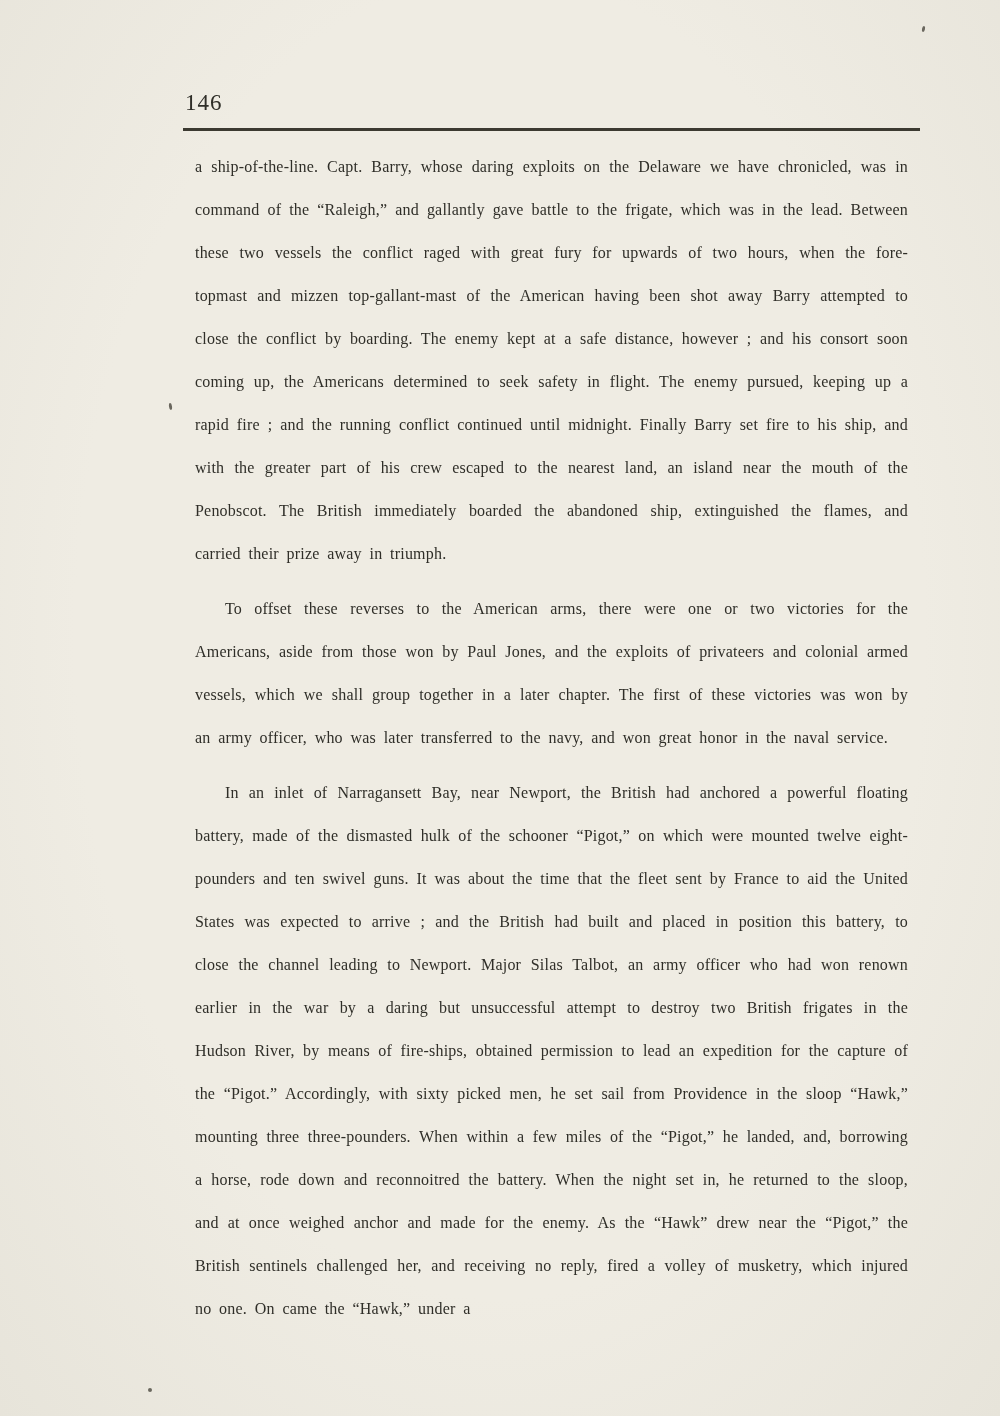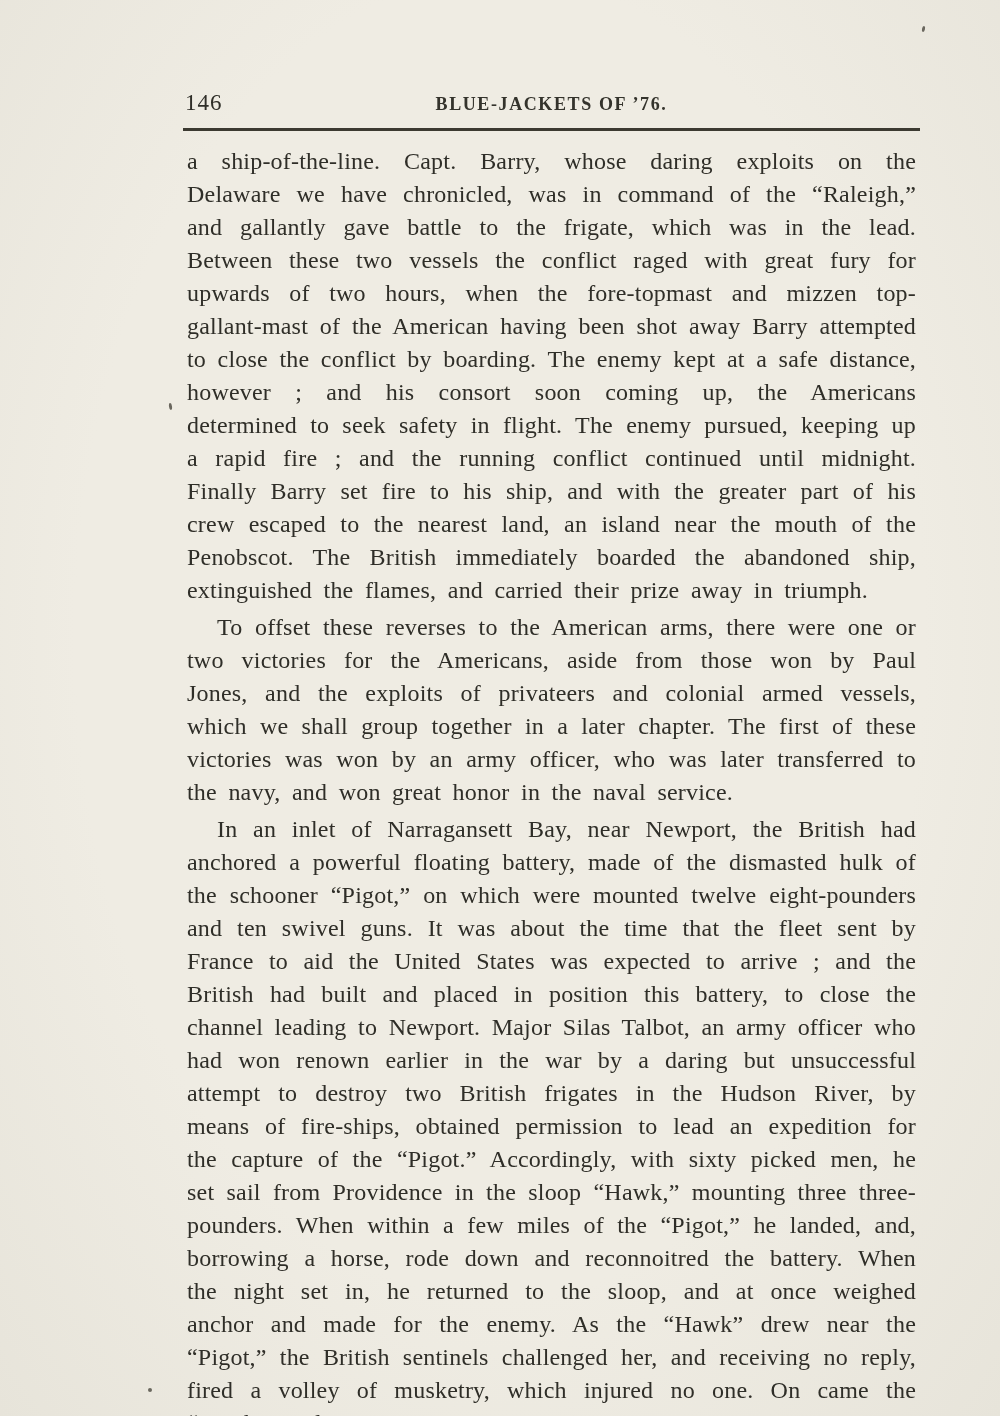--- a/index.html
+++ b/index.html
@@ -48,23 +48,23 @@
   }
   .header-rule {
     border: 0;
     border-top: 3px solid #3c3a31;
     margin: 4px 0 0 0;
   }
   .body-text {
     margin-top: 14px;
   }
   .para {
-    margin: 4px;
-    font-size: 24px;
-    line-height: 33px;
+    margin: 12px;
+    font-size: 16px;
+    line-height: 43px;
     text-align: justify;
     word-spacing: 0.22em;
     letter-spacing: 0.2px;
   }
   .para.indent {
     text-indent: 30px;
     font-family: Liberation Serif, serif;
   }
   
   .speck {
@@ -82,21 +82,20 @@
 <div class="page">
 
   <div class="speck speck-tr"></div>
   <div class="speck speck-ml"></div>
   <div class="speck speck-bl"></div>
 
   <div class="content">
 
     <header class="page-header">
       <span class="page-number">146</span>
-      <span class="header-title">BLUE-JACKETS OF ’76.</span>
     </header>
 
     <hr class="header-rule">
 
     <main class="body-text">
       <p class="para">a ship-of-the-line.  Capt. Barry, whose daring exploits on the Delaware we have chronicled, was in command of the “Raleigh,” and gallantly gave battle to the frigate, which was in the lead.  Between these two vessels the conflict raged with great fury for upwards of two hours, when the fore-topmast and mizzen top-gallant-mast of the American having been shot away Barry attempted to close the conflict by boarding.  The enemy kept at a safe distance, however ; and his consort soon coming up, the Americans determined to seek safety in flight.  The enemy pursued, keeping up a rapid fire ; and the running conflict continued until midnight.  Finally Barry set fire to his ship, and with the greater part of his crew escaped to the nearest land, an island near the mouth of the Penobscot.  The British immediately boarded the abandoned ship, extinguished the flames, and carried their prize away in triumph.</p>
       <p class="para indent">To offset these reverses to the American arms, there were one or two victories for the Americans, aside from those won by Paul Jones, and the exploits of privateers and colonial armed vessels, which we shall group together in a later chapter.  The first of these victories was won by an army officer, who was later transferred to the navy, and won great honor in the naval service.</p>
       <p class="para indent">In an inlet of Narragansett Bay, near Newport, the British had anchored a powerful floating battery, made of the dismasted hulk of the schooner “Pigot,” on which were mounted twelve eight-pounders and ten swivel guns.  It was about the time that the fleet sent by France to aid the United States was expected to arrive ; and the British had built and placed in position this battery, to close the channel leading to Newport.  Major Silas Talbot, an army officer who had won renown earlier in the war by a daring but unsuccessful attempt to destroy two British frigates in the Hudson River, by means of fire-ships, obtained permission to lead an expedition for the capture of the “Pigot.”  Accordingly, with sixty picked men, he set sail from Providence in the sloop “Hawk,” mounting three three-pounders.  When within a few miles of the “Pigot,” he landed, and, borrowing a horse, rode down and reconnoitred the battery.  When the night set in, he returned to the sloop, and at once weighed anchor and made for the enemy.  As the “Hawk” drew near the “Pigot,” the British sentinels challenged her, and receiving no reply, fired a volley of musketry, which injured no one.  On came the “Hawk,” under a</p>
     </main>
 

